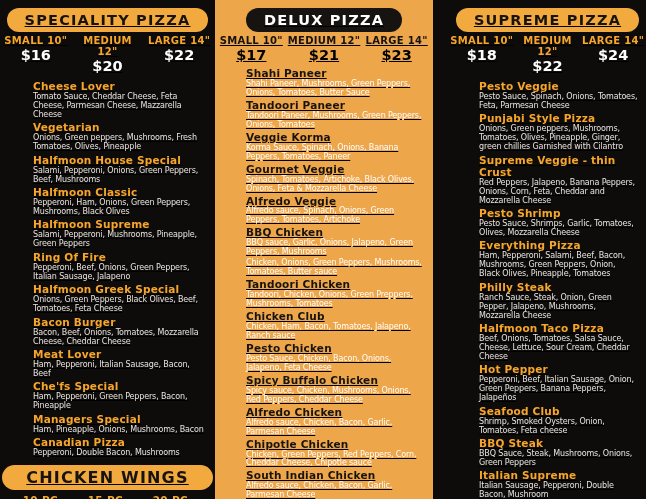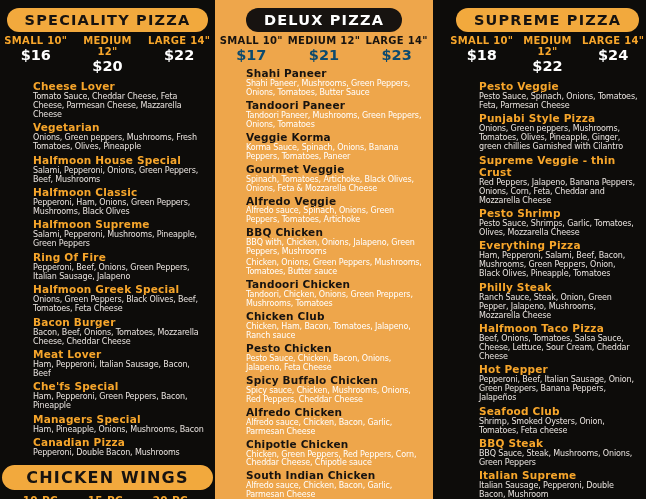--- a/index.html
+++ b/index.html
@@ -4,20 +4,21 @@
 <style>
   html, body { margin: 0; padding: 0; background: #0d0c0a; }
   * { box-sizing: border-box; }
   .board {
     width: 646px; height: 499px;
     display: flex;
     background: #0d0c0a;
     font-family: "DejaVu Sans", "Liberation Sans", sans-serif;
     overflow: hidden;
     position: relative;
+    text-decoration: underline;
   }
   .col { display: flex; flex-direction: column; overflow: hidden; }
   .col-1 { width: 215px; background: #0d0c0a; }
   .col-2 { width: 218px; background: #eea64b; }
   .col-3 { width: 213px; background: #0d0c0a; padding-left: 16px; }
 
   .pill {
     align-self: center;
     margin-top: 8px;
     padding: 4px 18px;
@@ -31,21 +32,21 @@
   .black-pill  { background: #171310; color: #ffffff; }
 
   .sizes { display: flex; margin-top: 3px; }
   .size-cell { flex: 1; text-align: center; }
   .size-label { font-size: 10px; font-weight: bold; letter-spacing: 0.3px; }
   .size-price { font-size: 14.5px; font-weight: bold; margin-top: 1px; }
 
   .dark .size-label  { color: #f7a62b; }
   .dark .size-price  { color: #ffffff; }
   .orange-theme .size-label { color: #171310; }
-  .orange-theme .size-price { color: #0c4a6e; }
+  .orange-theme .size-price { color: #000000; }
 
   .items { padding: 7px 8px 0 33px; }
   .col-2 .items { padding: 5px 10px 0 31px; }
   .col-3 .items { padding: 7px 8px 0 30px; }
   .item { margin-bottom: 2.5px; }
   .col-2 .item { margin-bottom: 2px; }
   .item-name {
     font-size: 10.5px; font-weight: bold;
     line-height: 1.14; letter-spacing: 0.2px;
   }
@@ -219,21 +220,21 @@
           <div class="item-desc">Spinach, Tomatoes, Artichoke, Black Olives, Onions, Feta &amp; Mozzarella Cheese</div>
         </div>
 
         <div class="item">
           <div class="item-name">Alfredo Veggie</div>
           <div class="item-desc">Alfredo sauce, Spinach, Onions, Green Peppers, Tomatoes, Artichoke</div>
         </div>
 
         <div class="item">
           <div class="item-name">BBQ Chicken</div>
-          <div class="item-desc">BBQ with, Chicken, Onions, Jalapeno, Green Peppers, Mushrooms</div>
+          <div class="item-desc">BBQ sauce, Garlic, Onions, Jalapeno, Green Peppers, Mushrooms</div>
         </div>
 
         <div class="item">
           <div class="item-desc">Chicken, Onions, Green Peppers, Mushrooms, Tomatoes, Butter sauce</div>
         </div>
 
         <div class="item">
           <div class="item-name">Tandoori Chicken</div>
           <div class="item-desc">Tandoori, Chicken, Onions, Green Preppers, Mushrooms, Tomatoes</div>
         </div>

